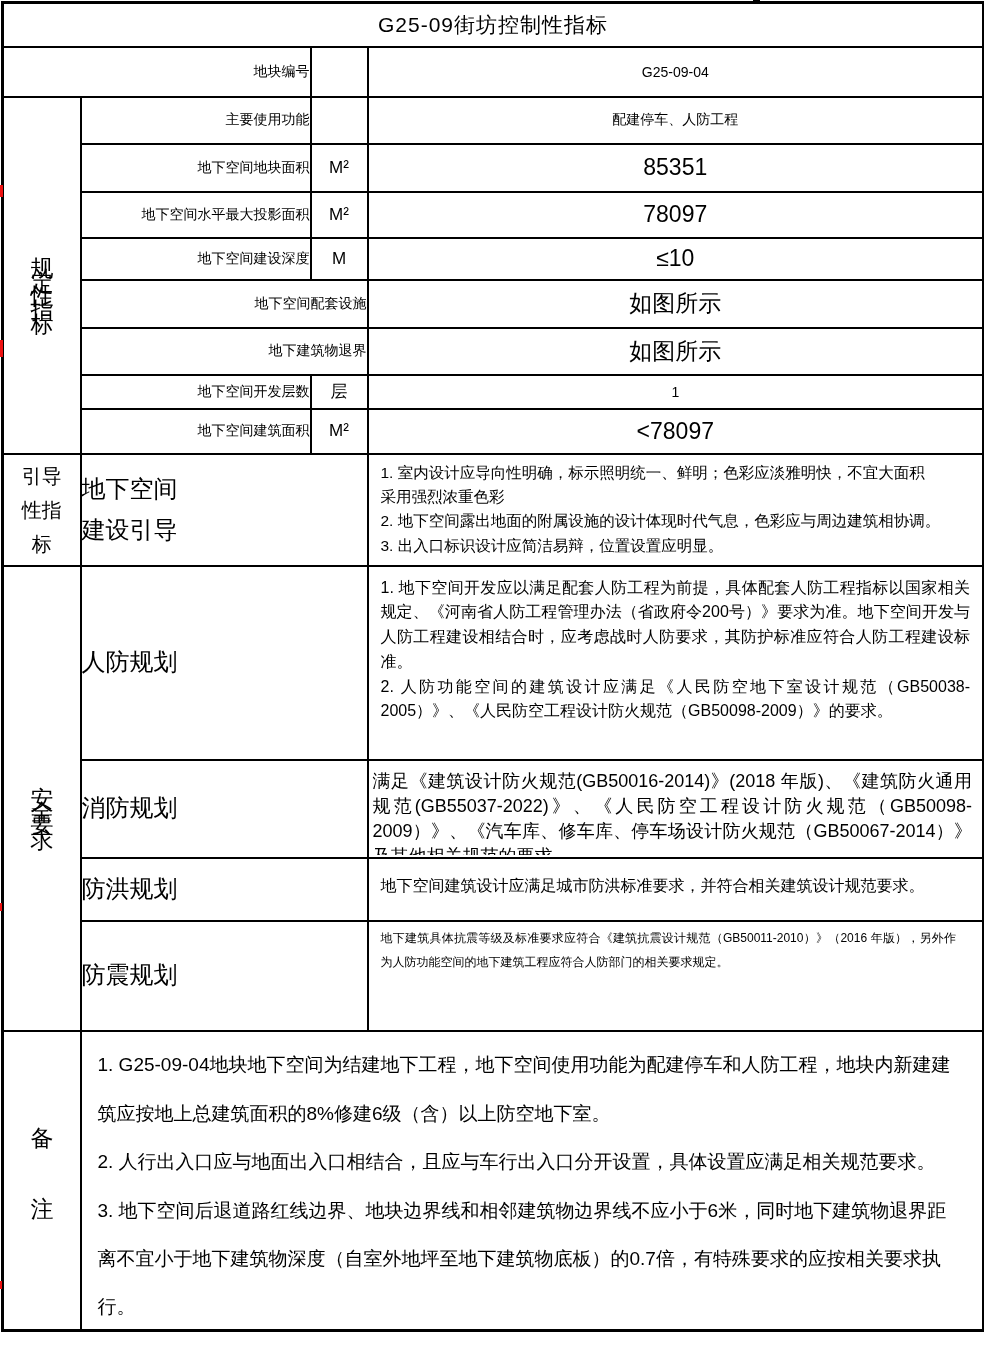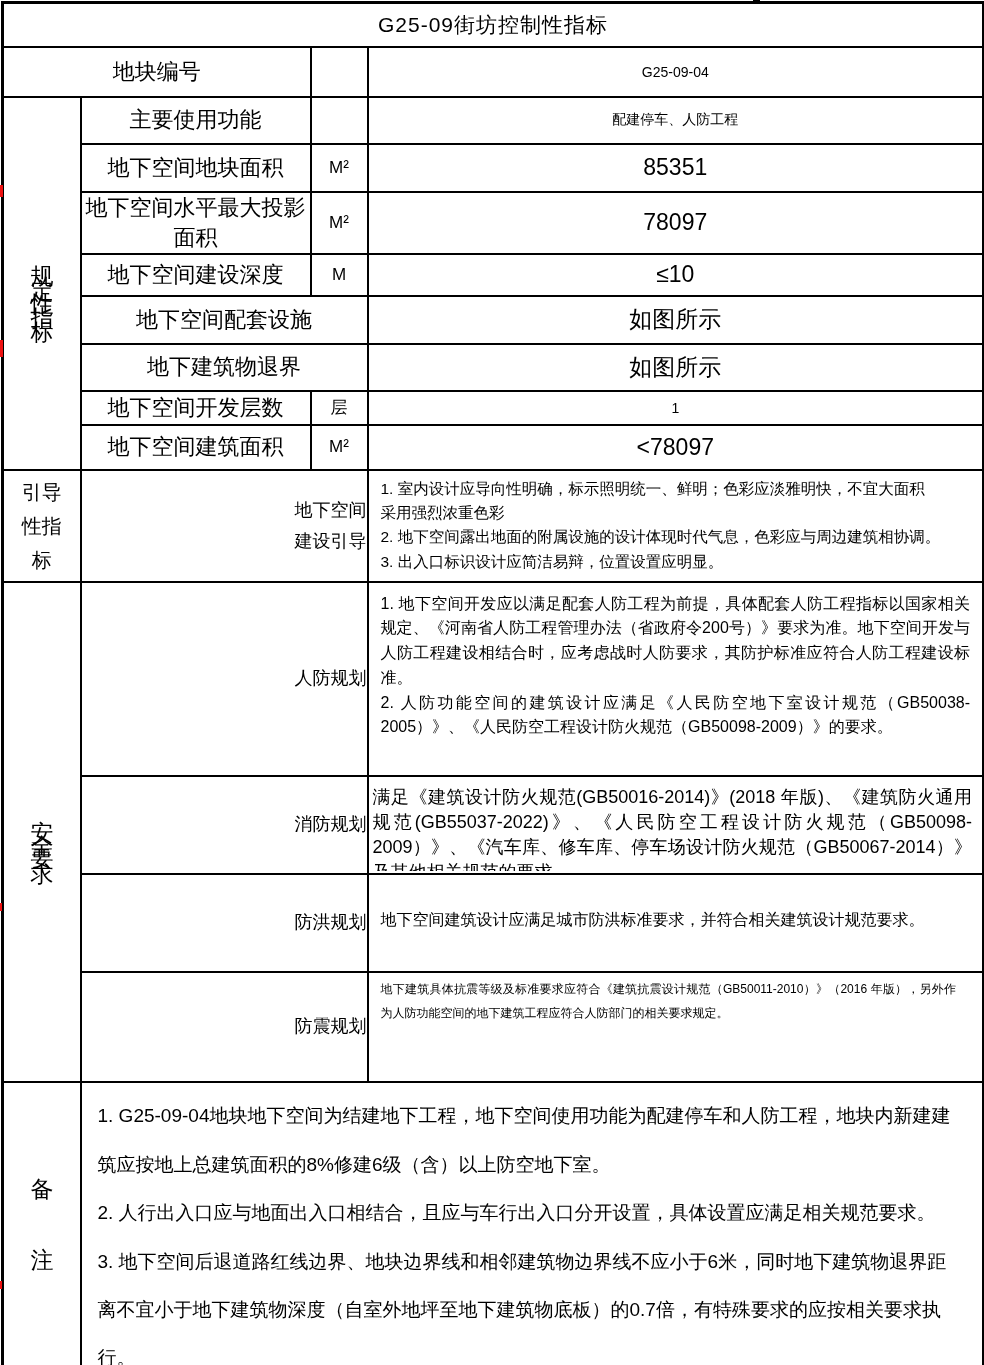--- a/index.html
+++ b/index.html
@@ -20,39 +20,39 @@
   
   tr.r-title  { height:44px; }
   tr.r-plot   { height:50px; }
   tr.r-f1 { height:47px; } tr.r-f2 { height:48px; }
   tr.r-f3 { height:46px; } tr.r-f4 { height:42px; }
   tr.r-f5 { height:48px;margin-left:18px; } tr.r-f6 { height:47px; }
   tr.r-f7 { height:34px;border-radius:20px; } tr.r-f8 { height:45px; }
   tr.r-guide { height:112px; }
   tr.r-pmc   { height:194px; }
   tr.r-fire  { height:98px;  }
-  tr.r-flood { height:98px;  }
+  tr.r-flood { height:63px;  }
   tr.r-quake { height:110px; }
   tr.r-notes { height:300px; }
 
   .title-cell { text-align:center; font-size:21px; letter-spacing:1px; }
 
   .vhead { text-align:center; vertical-align:middle; }
   .vtext {
     display:inline-block; writing-mode:vertical-lr; text-orientation:upright;
     font-size:23px; letter-spacing:14px; line-height:1.1;
   }
   .vtext-wide { letter-spacing:70px; }
   .guide-head { font-size:20px; line-height:1.7; text-align:center; word-break:break-all; padding:0 15px; }
 
-  .lbl  { text-align:center; font-size:22px; }
+  .lbl  { text-align:right; font-size:14px; }
   .unit { text-align:center; font-size:17px; }
   .val  { text-align:center; font-size:14px; }
   .val-big { font-size:23px; }
-  .mlabel { text-align:right; font-size:18px; white-space:pre-line; line-height:1.7; }
+  .mlabel { text-align:left; font-size:24px; white-space:pre-line; line-height:1.7; }
 
   .txtwrap { overflow:hidden; white-space:pre-line; text-align:left; }
   .guide-txt { height:104px; font-size:15.5px; line-height:1.58; padding:3px 12px 0 12px; }
   .pmc-txt   { height:186px; font-size:16px;  line-height:1.55; padding:6px 12px 0 12px; text-align:justify; }
   .fire-txt  { height:92px;  font-size:18px; line-height:1.4; padding:6px 10px 0 4px; text-align:justify; }
   .flood-txt { height:30px;  font-size:16px;  line-height:1.5; padding:0 12px; }
   .quake-txt { height:104px; font-size:12px;  line-height:2.05; padding:2px 26px 0 12px; text-align:justify; }
 
   .notes-cell { vertical-align:middle; }
   .notes-wrap { height:294px; overflow:hidden; padding:8px 20px 0 16px; }

